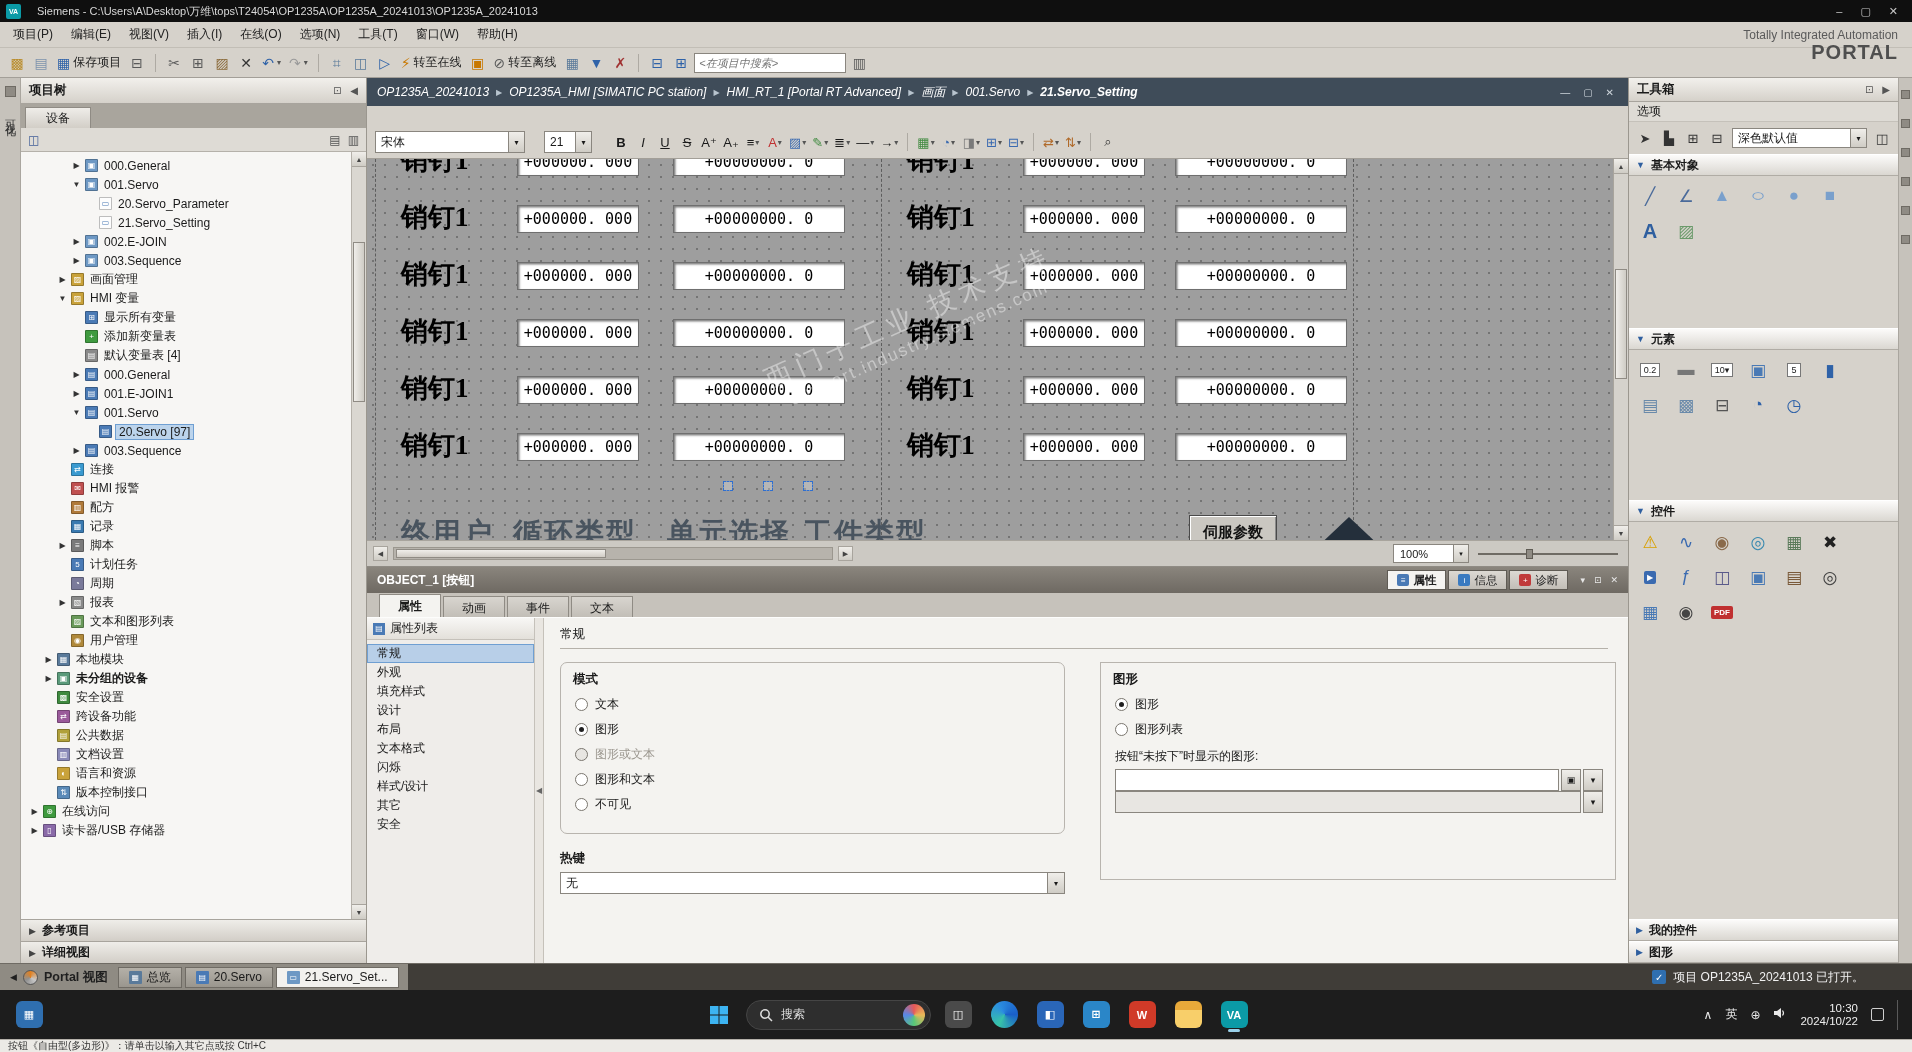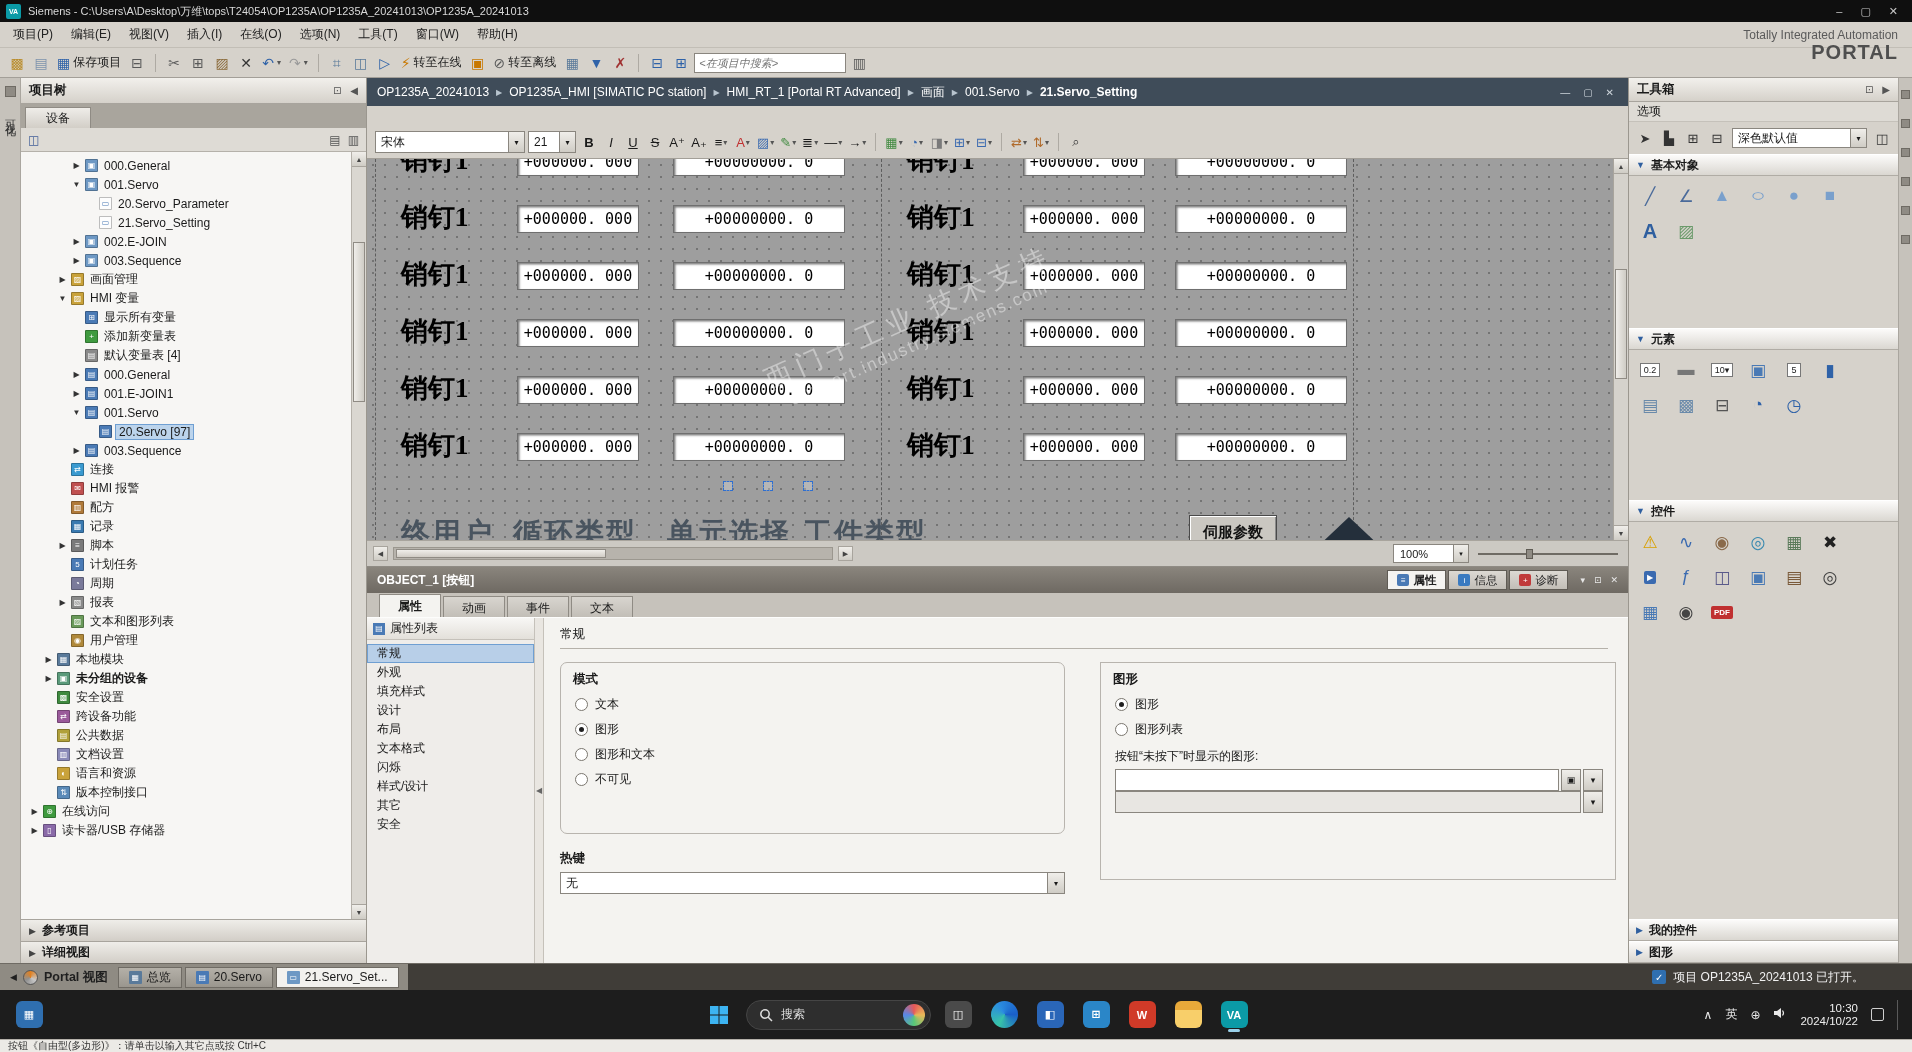--- a/index.html
+++ b/index.html
@@ -1,20 +1,20 @@
 <!DOCTYPE html>
 <html><head>
 <meta charset="utf-8">
 <style>
 *{margin:0;padding:0;box-sizing:border-box;}
 html,body{width:1912px;height:1052px;overflow:hidden;}
 body{font-family:"Liberation Sans","DejaVu Sans",sans-serif;font-size:12px;color:#1a1a1a;background:#d6d2cb;position:relative;}
 
 
-.titlebar{position:absolute;left:0;top:0;right:0;height:22px;background:#0f0f0f;display:flex;align-items:center;padding:0 6px;gap:7px;z-index:20;}
+.titlebar{position:absolute;left:0;top:0;right:0;height:22px;background:#0f0f0f;display:flex;align-items:center;padding:0 6px;gap:16px;z-index:20;}
 .tia-logo{width:15px;height:15px;background:#0b9aa6;color:#fff;font-size:7px;font-weight:bold;display:flex;align-items:center;justify-content:center;border-radius:2px;flex:none;}
 .title-text{color:#d8d8d8;font-size:11px;white-space:nowrap;}
 .win-btns{margin-left:auto;display:flex;gap:18px;color:#c8c8c8;font-size:11px;padding-right:8px;}
 
 
 .menubar{position:absolute;left:0;top:22px;right:0;height:26px;background:#d6d2cb;border-bottom:1px solid #c2beb6;display:flex;align-items:center;padding:0 4px;}
 .menu-item{padding:4px 9px;font-size:12px;color:#222;}
 .brand{position:absolute;right:14px;top:28px;text-align:right;z-index:10;}
 .brand-1{font-size:12px;color:#5a5a5a;}
 .brand-2{font-size:20px;font-weight:bold;color:#4f4f4f;letter-spacing:1px;line-height:21px;}
@@ -53,24 +53,24 @@
 .scr-btn{height:15px;display:flex;align-items:center;justify-content:center;font-size:7px;color:#444;background:linear-gradient(#f0eeea,#cfccc5);border-bottom:1px solid #a8a49d;}
 .scr-btn.bottom{position:absolute;bottom:0;left:0;right:0;border-top:1px solid #a8a49d;border-bottom:none;}
 .scr-thumb{position:absolute;left:1px;right:1px;background:linear-gradient(90deg,#efede9,#cfccc5);border:1px solid #8f8b84;}
 .p-footer{height:22px;background:linear-gradient(#efede9,#d2cec7);border-top:1px solid #a8a49d;display:flex;align-items:center;padding:0 8px;font-size:12px;font-weight:bold;gap:6px;flex:none;}
 .p-footer .car{font-size:9px;color:#444;}
 
 
 .center{flex:1;display:flex;flex-direction:column;min-width:0;}
 .breadcrumb{height:28px;background:#3f4c59;color:#fff;display:flex;align-items:center;padding:0 10px;gap:7px;font-size:12px;flex:none;}
 .bc-sep{font-size:8px;color:#b8c4ce;}
-.bc-seg{white-space:nowrap;}
+.bc-seg{white-space:nowrap;font-style:italic;}
 .bc-seg:last-of-type{font-weight:bold;}
 .bc-winbtns{margin-left:auto;display:flex;gap:13px;color:#cdd5db;font-size:10px;padding-right:4px;}
-.formatbar{height:53px;background:#d6d2cb;border-bottom:1px solid #a39f98;display:flex;align-items:flex-end;padding:0 8px 5px;gap:3px;flex:none;}
+.formatbar{height:53px;background:#d6d2cb;border-bottom:1px solid #a39f98;display:flex;align-items:flex-end;padding:0 8px 5px;gap:19px;flex:none;}
 .fmt-select{height:22px;background:#fff;border:1px solid #8a867f;display:inline-flex;align-items:center;font-size:12px;padding-left:5px;}
 .fmt-select .car{width:16px;height:100%;background:linear-gradient(#f0eeea,#cfccc5);border-left:1px solid #8a867f;display:flex;align-items:center;justify-content:center;font-size:8px;margin-left:auto;}
 .fmt-font{width:150px;}
 .fmt-size{width:48px;}
 .fmt-btn{height:22px;min-width:20px;padding:0 2px;display:inline-flex;align-items:center;justify-content:center;font-size:13px;gap:1px;}
 .fb-b{font-weight:bold;} .fb-i{font-style:italic;} .fb-u{text-decoration:underline;} .fb-s{text-decoration:line-through;}
 
 
 .canvas{flex:1;position:relative;overflow:hidden;background-color:#9e9e9e;background-image:radial-gradient(#747474 1px,transparent 1.3px);background-size:12px 12px;}
 .canvas-rows{position:absolute;left:0;top:-26px;right:15px;}
@@ -777,20 +777,24 @@
             <div class="pg-title">模式</div>
             <div>
                 <label class="radio-row">
                   <span class="radio"></span>
                   <span>文本</span>
                 </label>
                 <label class="radio-row">
                   <span class="radio on"></span>
                   <span>图形</span>
                 </label>
+                <label class="radio-row dis">
+                  <span class="radio"></span>
+                  <span>图形或文本</span>
+                </label>
                 <label class="radio-row">
                   <span class="radio"></span>
                   <span>图形和文本</span>
                 </label>
                 <label class="radio-row">
                   <span class="radio"></span>
                   <span>不可见</span>
                 </label>
               </div>
           </div>

